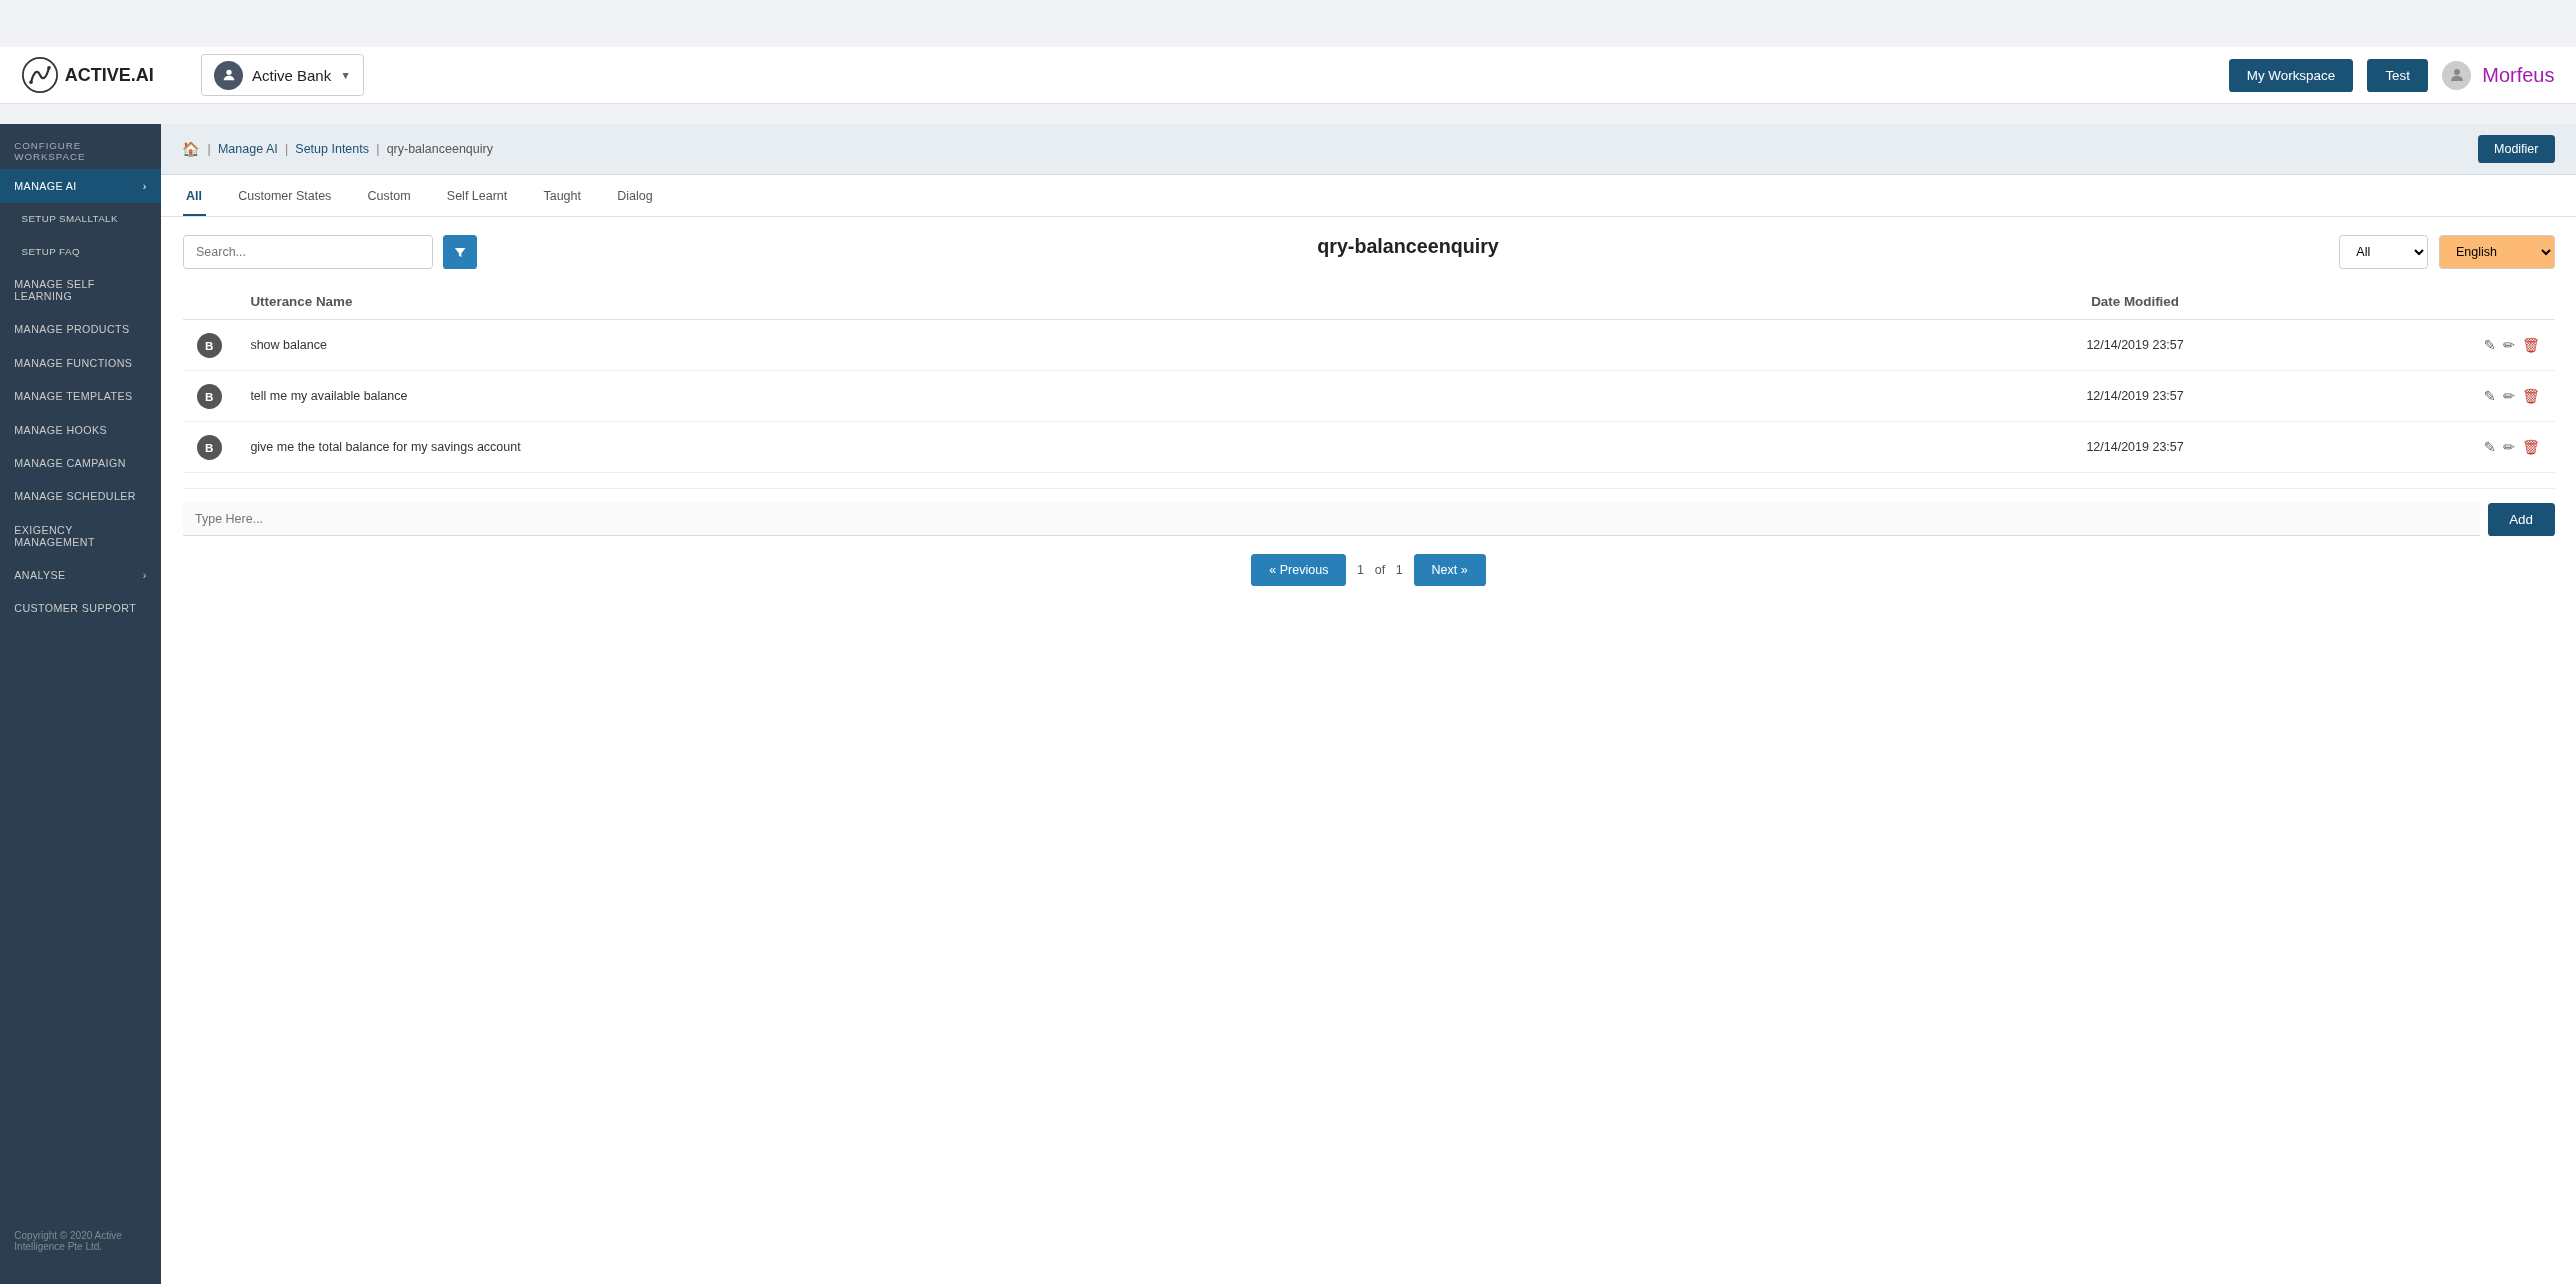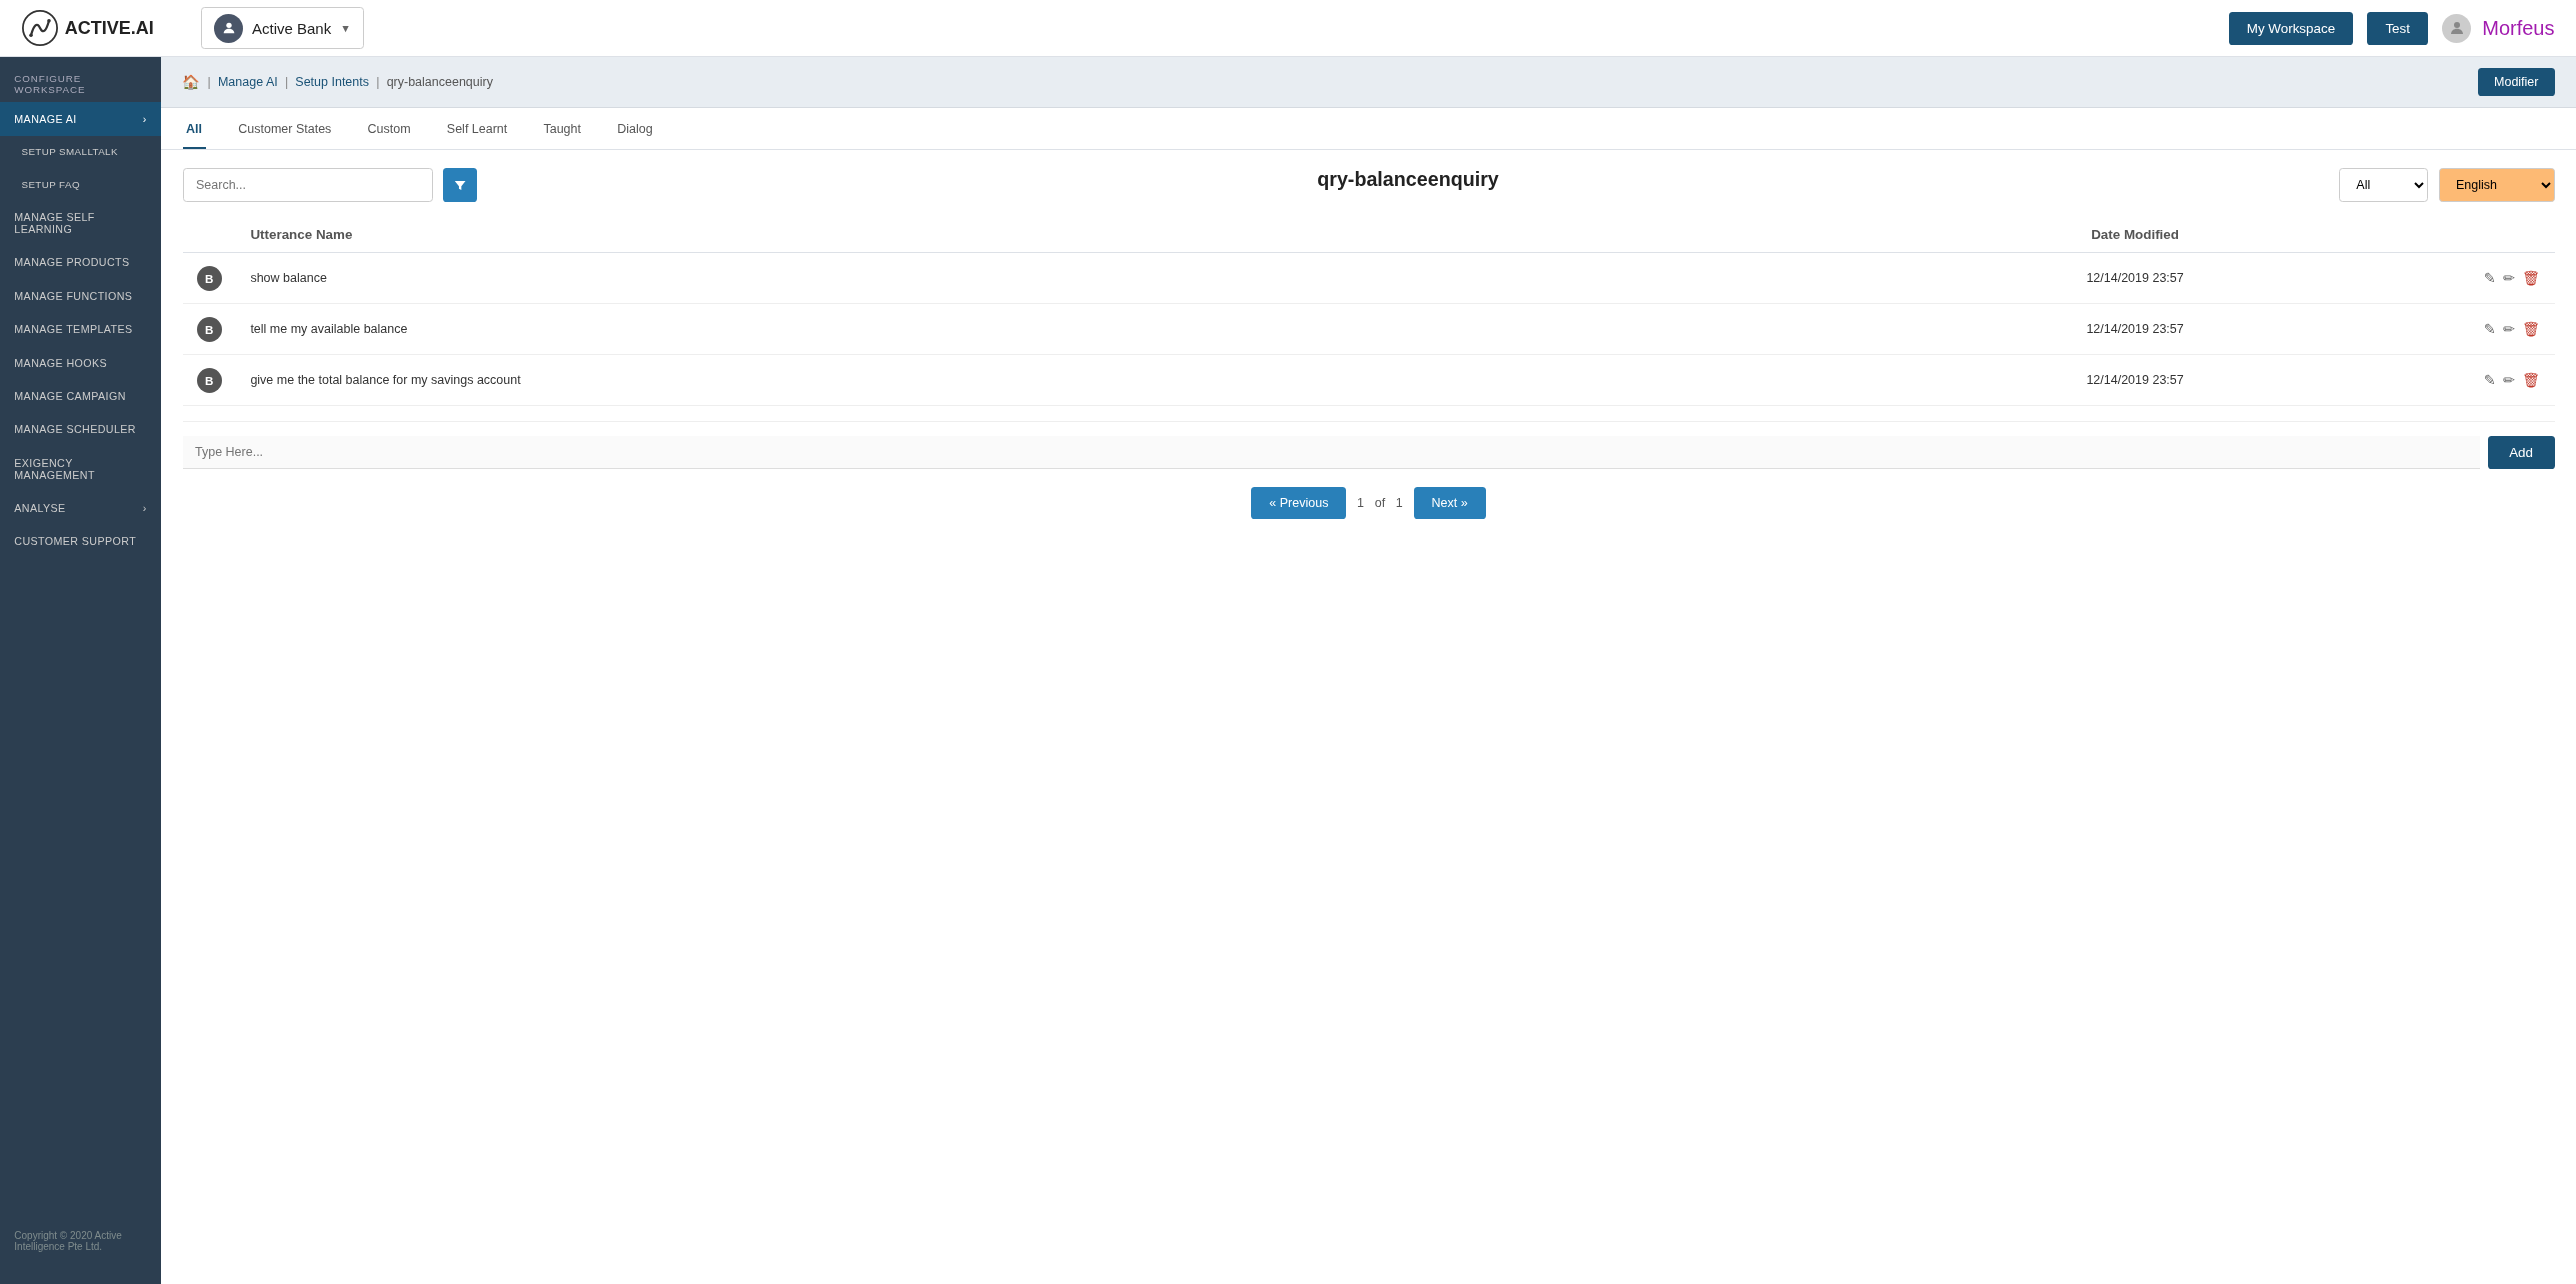--- a/index.html
+++ b/index.html
@@ -8,20 +8,21 @@
     
     .header {
       background: #fff;
       height: 57px;
       display: flex;
       align-items: center;
       padding: 0 21.5px;
       border-bottom: 0.9px solid #dde1e7;
       position: relative;
       z-index: 10;
+      margin-top: 47px;
     }
     .header-logo {
       display: flex;
       align-items: center;
       gap: 7.2px;
       font-weight: bold;
       font-size: 18px;
       color: #222;
       min-width: 161px;
     }
@@ -101,20 +102,21 @@
       align-items: center;
       justify-content: center;
       color: #666;
       font-size: 16px;
     }
 
     
     .main-layout {
       display: flex;
       flex: 1;
+      margin-top: 20px;
     }
 
     
     .sidebar {
       width: 161px;
       background: #2c3e50;
       color: #ccc;
       display: flex;
       flex-direction: column;
       padding-bottom: 18px;

